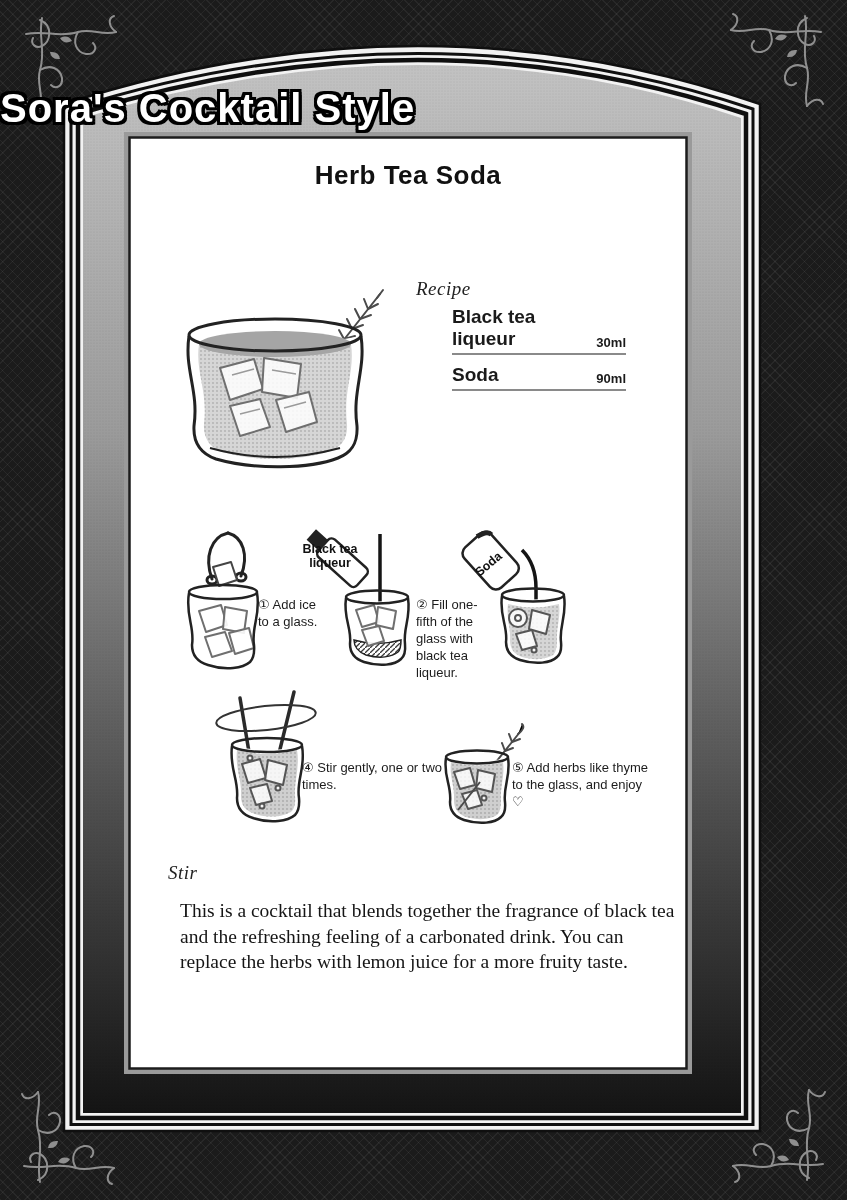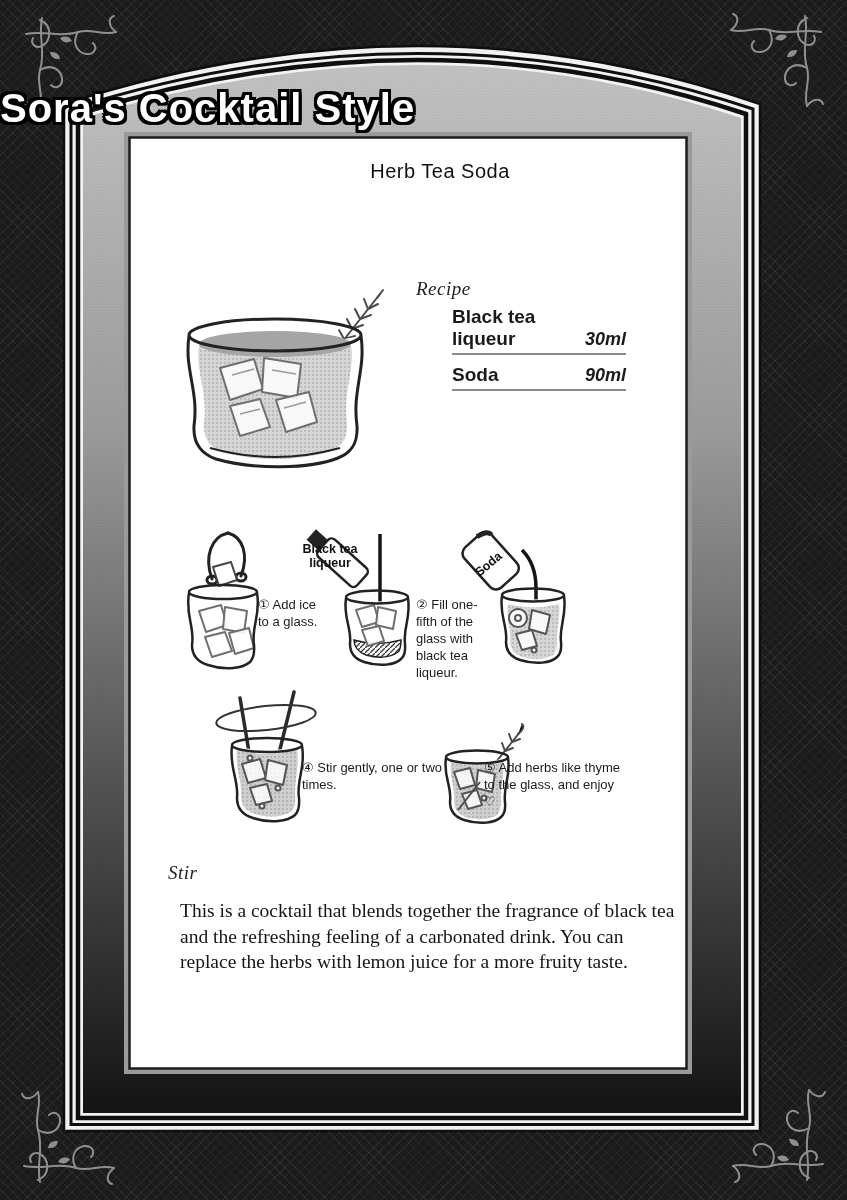--- a/index.html
+++ b/index.html
@@ -18,35 +18,35 @@
 
   .header-title {
     left:0; right:87px; top:86px; 
     font-size:40px; font-weight:bold; letter-spacing:1px; color:#fff;
     text-shadow:
       -3px -3px 0 #000, 3px -3px 0 #000, -3px 3px 0 #000, 3px 3px 0 #000,
       -3px 0 0 #000, 3px 0 0 #000, 0 -3px 0 #000, 0 3px 0 #000,
       -2px -2px 0 #000, 2px -2px 0 #000, -2px 2px 0 #000, 2px 2px 0 #000;
   }
   .card-title {
-    left:128px; width:624px; top:160px; text-align:center;
-    font-size:20px; font-weight:normal; letter-spacing:0.5px; color:#111;
+    left:128px; width:560px; top:160px; text-align:center;
+    font-size:26px; font-weight:bold; letter-spacing:0.5px; color:#111;
   }
   .script-label {
     font-family:"Liberation Serif","DejaVu Serif",serif;
     font-style:italic; font-size:19px; color:#222; letter-spacing:0.5px;
   }
   .ingredients { left:452px; top:306px; width:174px; }
   .ing-row {
     display:flex; justify-content:space-between; align-items:flex-end;
     border-bottom:2px solid #8a8a8a; padding-bottom:3px; margin-bottom:9px;
   }
   .ing-name  { font-size:19px; font-weight:bold; line-height:1.15; }
   .ing-name.wrap { width:96px; }
-  .ing-amount{ font-size:18px; font-weight:bold; white-space:nowrap;font-style:italic; }
+  .ing-amount{ font-size:13px; font-weight:bold; white-space:nowrap; }
 
   .cap { font-size:13px; line-height:1.3; color:#1c1c1c; }
   .ill-label { font-weight:bold; font-size:12.5px; line-height:1.08; text-align:center; color:#111; }
 
   .memo-text {
     left:180px; top:898px; width:502px;
     font-family:"Liberation Serif","DejaVu Serif",serif;
     font-size:19.5px; line-height:1.32; color:#151515;
   }
 </style>
@@ -296,21 +296,21 @@
         <path d="M14,24 l16,-4 l5,17 l-15,4 z"></path>
         <path d="M38,22 l17,4 l-3,18 l-16,-4 z"></path>
         <path d="M22,46 l15,-4 l5,15 l-14,4 z"></path>
         <circle cx="44" cy="50" r="2.5"></circle>
       </g>
       <line x1="40" y1="34" x2="18" y2="62" stroke="#4a4a4a" stroke-width="2"></line>
       <path d="M6,10 C3,28 12,38 10,54 C10,64 15,69 24,72 C40,77 55,75 61,69 Q66,65 65,54 C63,38 71,28 68,10" fill="none" stroke="#222" stroke-width="2.5"></path>
       <ellipse cx="37" cy="9" rx="31" ry="6.5" fill="none" stroke="#222" stroke-width="2.5"></ellipse>
     </g>
   </svg>
-  <div class="abs cap" style="left:484px;top:760px;width:140px">
+  <div class="abs cap" style="left:512px;top:760px;width:140px">
     <span>⑤</span>
     <span>Add herbs like thyme to the glass, and enjoy ♡</span>
   </div>
 
   <div class="abs script-label" style="left:168px;top:862px">Stir</div>
   <div class="abs memo-text">This is a cocktail that blends together the fragrance of black tea and the refreshing feeling of a carbonated drink. You can replace the herbs with lemon juice for a more fruity taste.</div>
 
 </div>
 
 </body></html>

